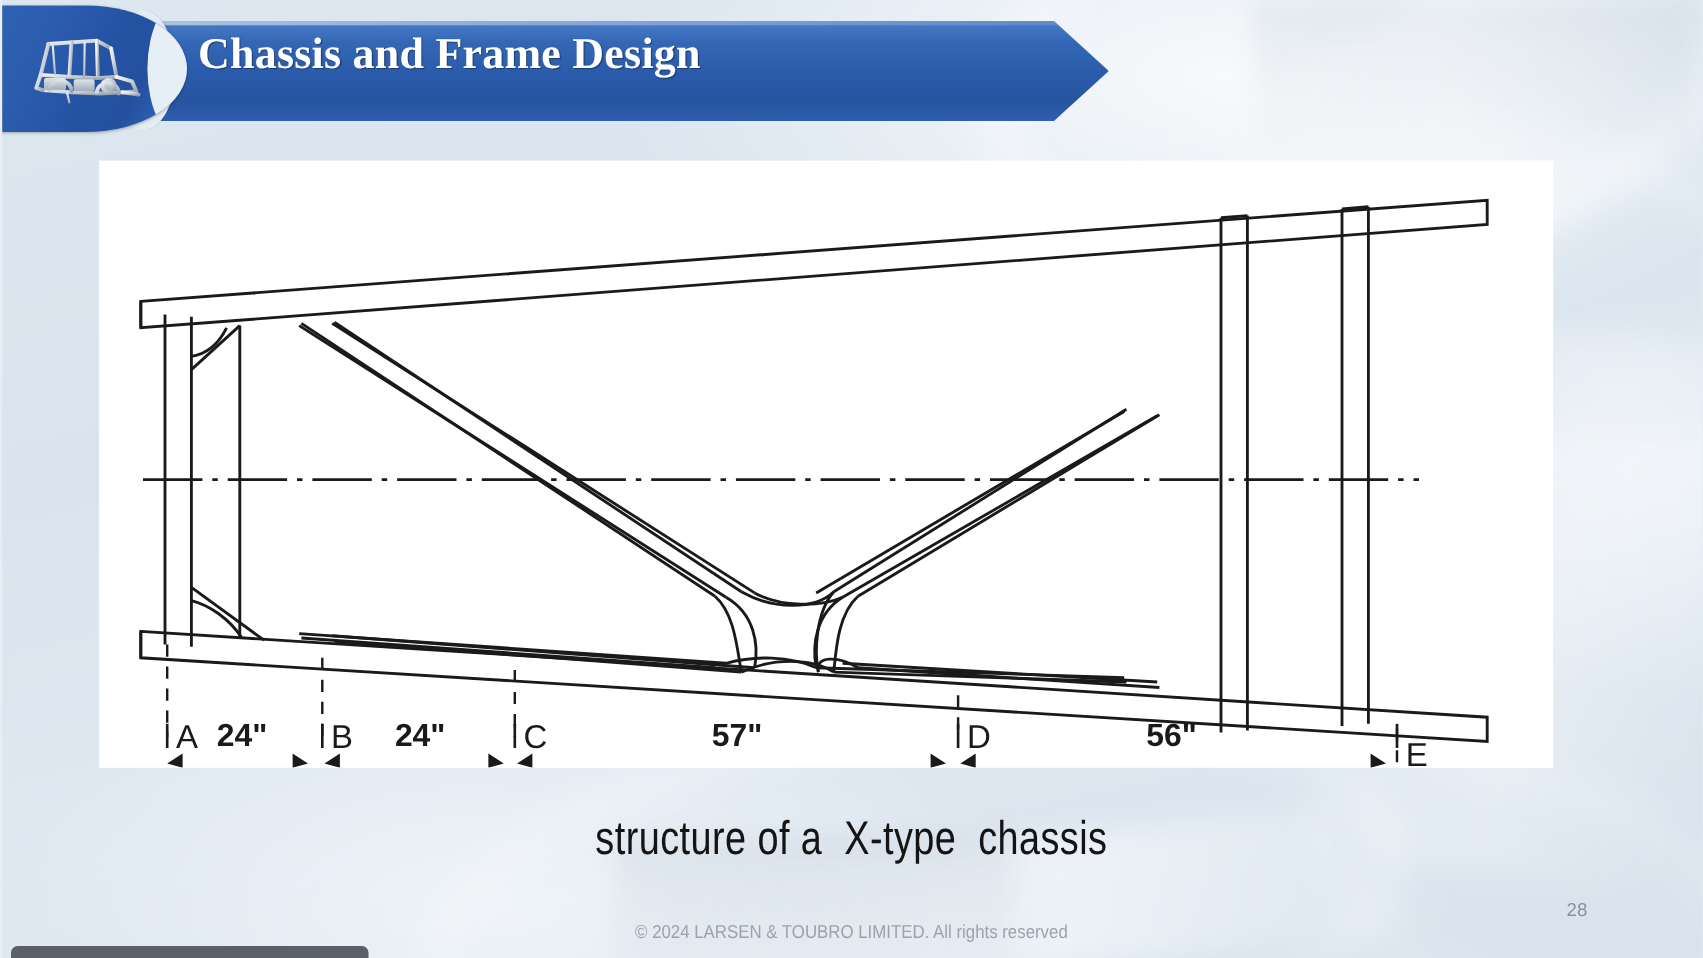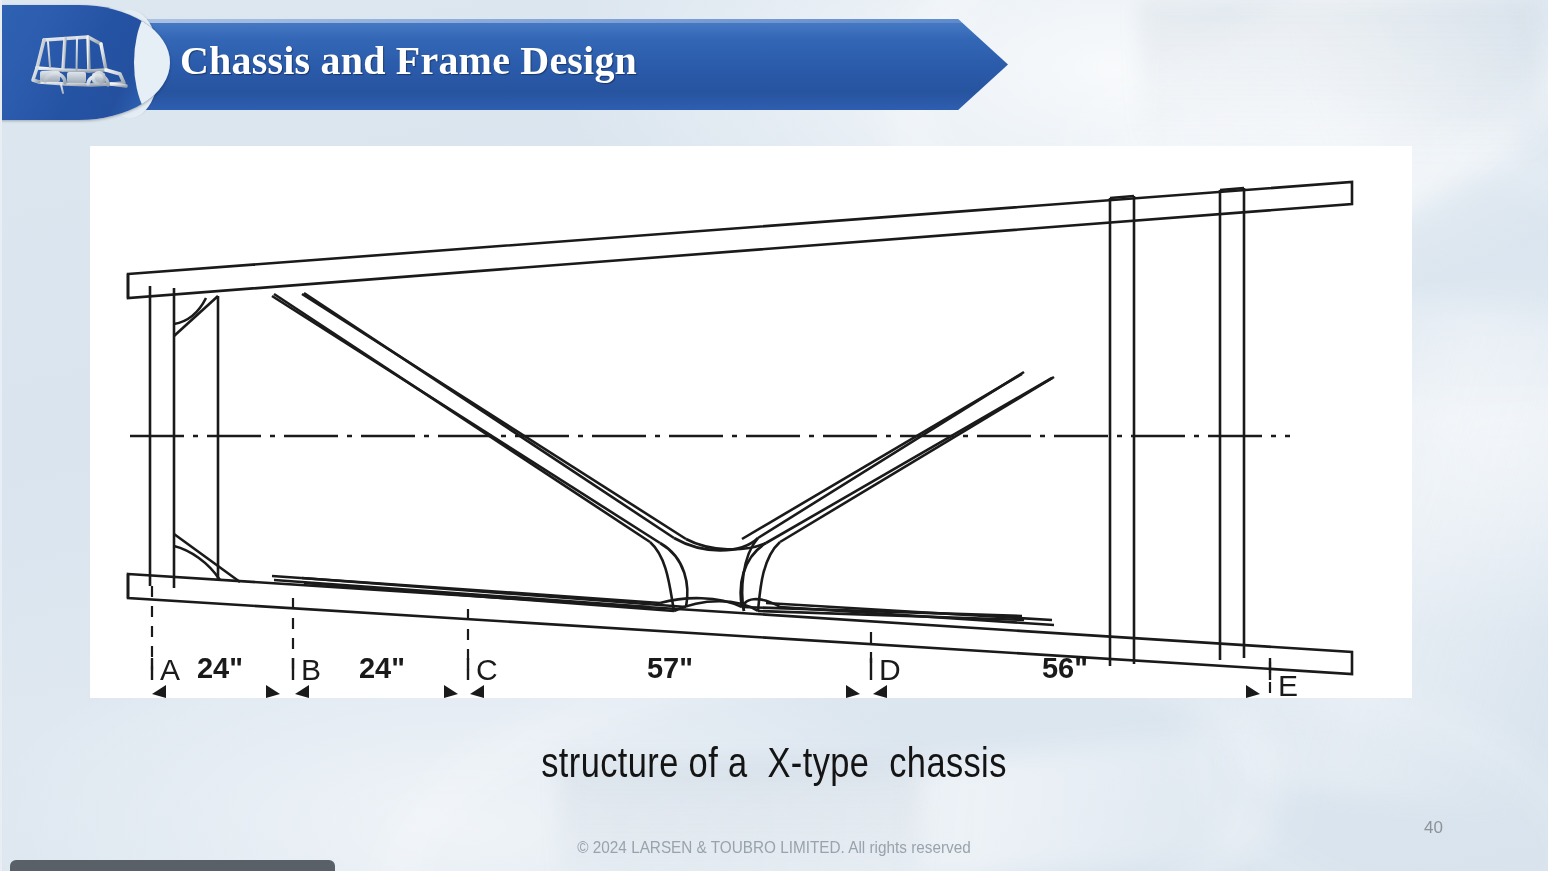--- a/index.html
+++ b/index.html
@@ -81,21 +81,21 @@
   .title-plate::before{
     content:""; position:absolute; left:0; top:0; width:100%; height:4px;
     background:linear-gradient(90deg,rgba(255,255,255,.55),rgba(255,255,255,.10));
   }
   .title-cutout{
     position:absolute; left:100px; top:5px; width:60px; height:108px;
     background:#e4edf4; border-radius:50%/50%;
     box-shadow:2px 0 2px -1px rgba(0,0,0,.10);
   }
   #header-title{
-    position:absolute; left:180px; top:32px;
+    position:absolute; left:180px; top:20px;
     font-family:"Liberation Serif", serif;
     font-weight:bold; font-size:40px; color:#ffffff; letter-spacing:.2px;
     text-shadow:1px 1px 1px rgba(0,0,0,.38);
     white-space:nowrap;
   }
 
   
   #figure-panel{
     position:absolute; left:90px; top:146px; width:1322px; height:552px;
     background:#ffffff; overflow:hidden;
@@ -314,21 +314,21 @@
         <text x="130" y="532">24"</text>
         <text x="292" y="532">24"</text>
         <text x="580" y="532">57"</text>
         <text x="975" y="532">56"</text>
       </g>
     </svg>
   </div>
 
   <div id="caption">structure of a  X-type  chassis</div>
 
-  <div id="page-number">40</div>
+  <div id="page-number">28</div>
   <div id="copyright">© 2024 LARSEN &amp; TOUBRO LIMITED. All rights reserved</div>
 
   <div id="bottom-strip">
     <div id="scrollbar-thumb"></div>
   </div>
   <div id="window-edge-left"></div>
 
 </div>
 
 </body></html>

